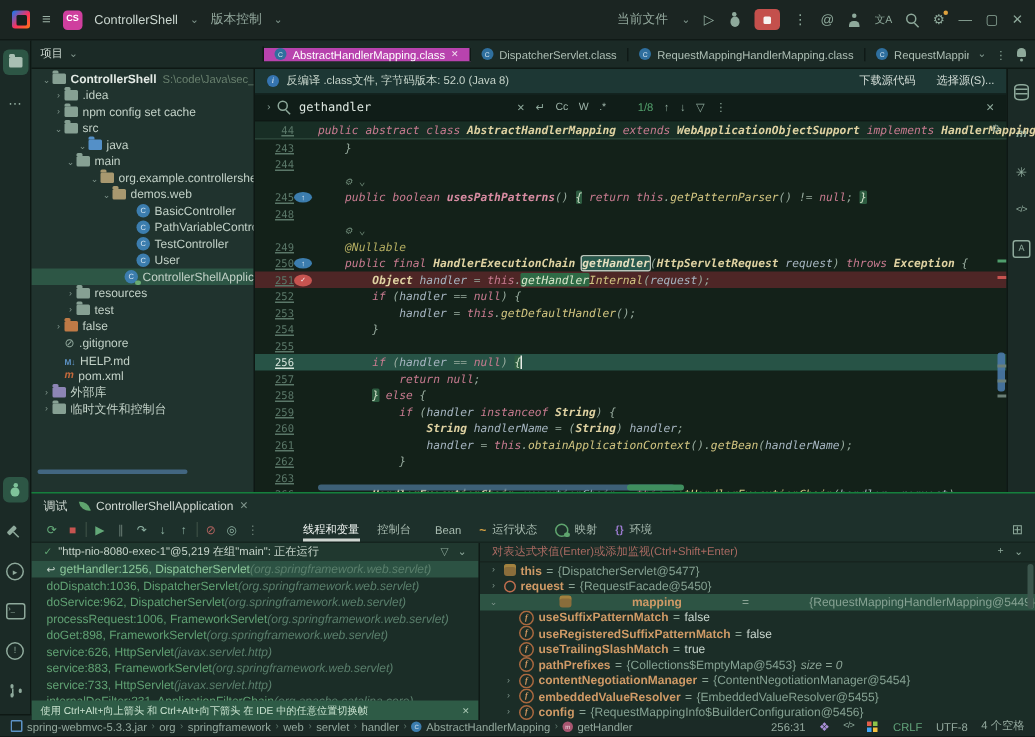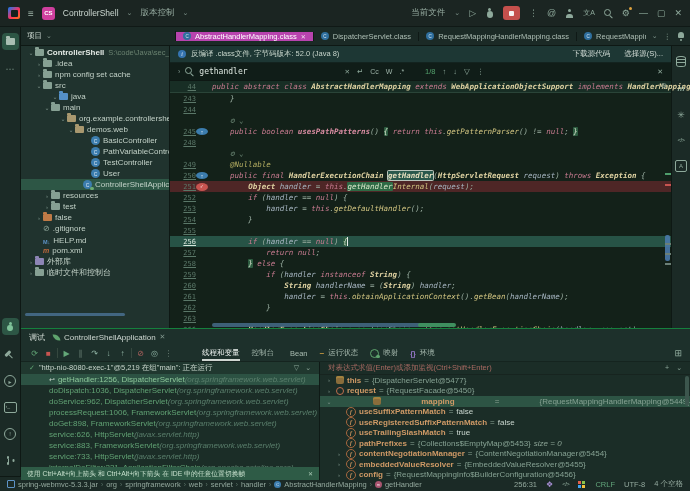--- a/index.html
+++ b/index.html
@@ -152,21 +152,21 @@
   .dt-pulse{color:#d9a343;font-weight:bold;font-size:8px;}
   .dt-map{width:7px;height:7px;border:1px solid #5fa46e;border-radius:50%;position:relative;display:inline-block;}
   .dt-map::after{content:"";position:absolute;right:-1.5px;bottom:-1.5px;width:3.5px;height:3.5px;background:#5fa46e;border-radius:50%;}
   .dt-env{color:#9b7bd0;font-weight:bold;font-size:7px;}
   .dbglayout{margin-left:auto;color:#8ea99b;font-size:9px;}
   .dbgbody{flex:1;display:flex;min-height:0;}
   .framescol{flex:0 0 298px;background:#1b2d27;border-right:1px solid #0f1a16;position:relative;overflow:hidden;display:flex;flex-direction:column;}
   .threadrow{height:12px;flex:0 0 12px;display:flex;align-items:center;gap:4px;padding:0 8px;font-size:7.5px;color:#c6d4ca;background:#20382f;}
   .tcheck{color:#5fa472;font-size:7px;}
   .thread-icons{margin-left:auto;display:flex;gap:6px;color:#8ea99b;font-size:7px;}
-  .frow{height:11px;display:flex;align-items:center;padding-left:28px;white-space:nowrap;overflow:hidden;font-size:8px;}
+  .frow{height:11px;display:flex;align-items:center;padding-left:10px;white-space:nowrap;overflow:hidden;font-size:8px;}
   .frow.sel{background:#2c5243;}
   .farr{color:#c7d6cd;font-size:7px;margin-right:3px;}
   .fm{color:#60a173;}
   .frow.sel .fm{color:#8cc79a;}
   .fp{color:#5a7f6c;font-style:italic;}
   .hint{position:absolute;left:0;right:0;bottom:0;height:13px;background:#2e5b46;color:#c7e0cd;font-size:6.8px;
         display:flex;align-items:center;gap:4px;padding:0 6px;white-space:nowrap;overflow:hidden;}
   .hintclose{margin-left:auto;color:#a9c8b4;font-size:6px;}
   .varscol{flex:1;background:#1b2d27;position:relative;overflow:hidden;display:flex;flex-direction:column;}
   .evalrow{height:12px;flex:0 0 12px;display:flex;align-items:center;padding:0 8px;font-size:7.5px;color:#a96a62;

